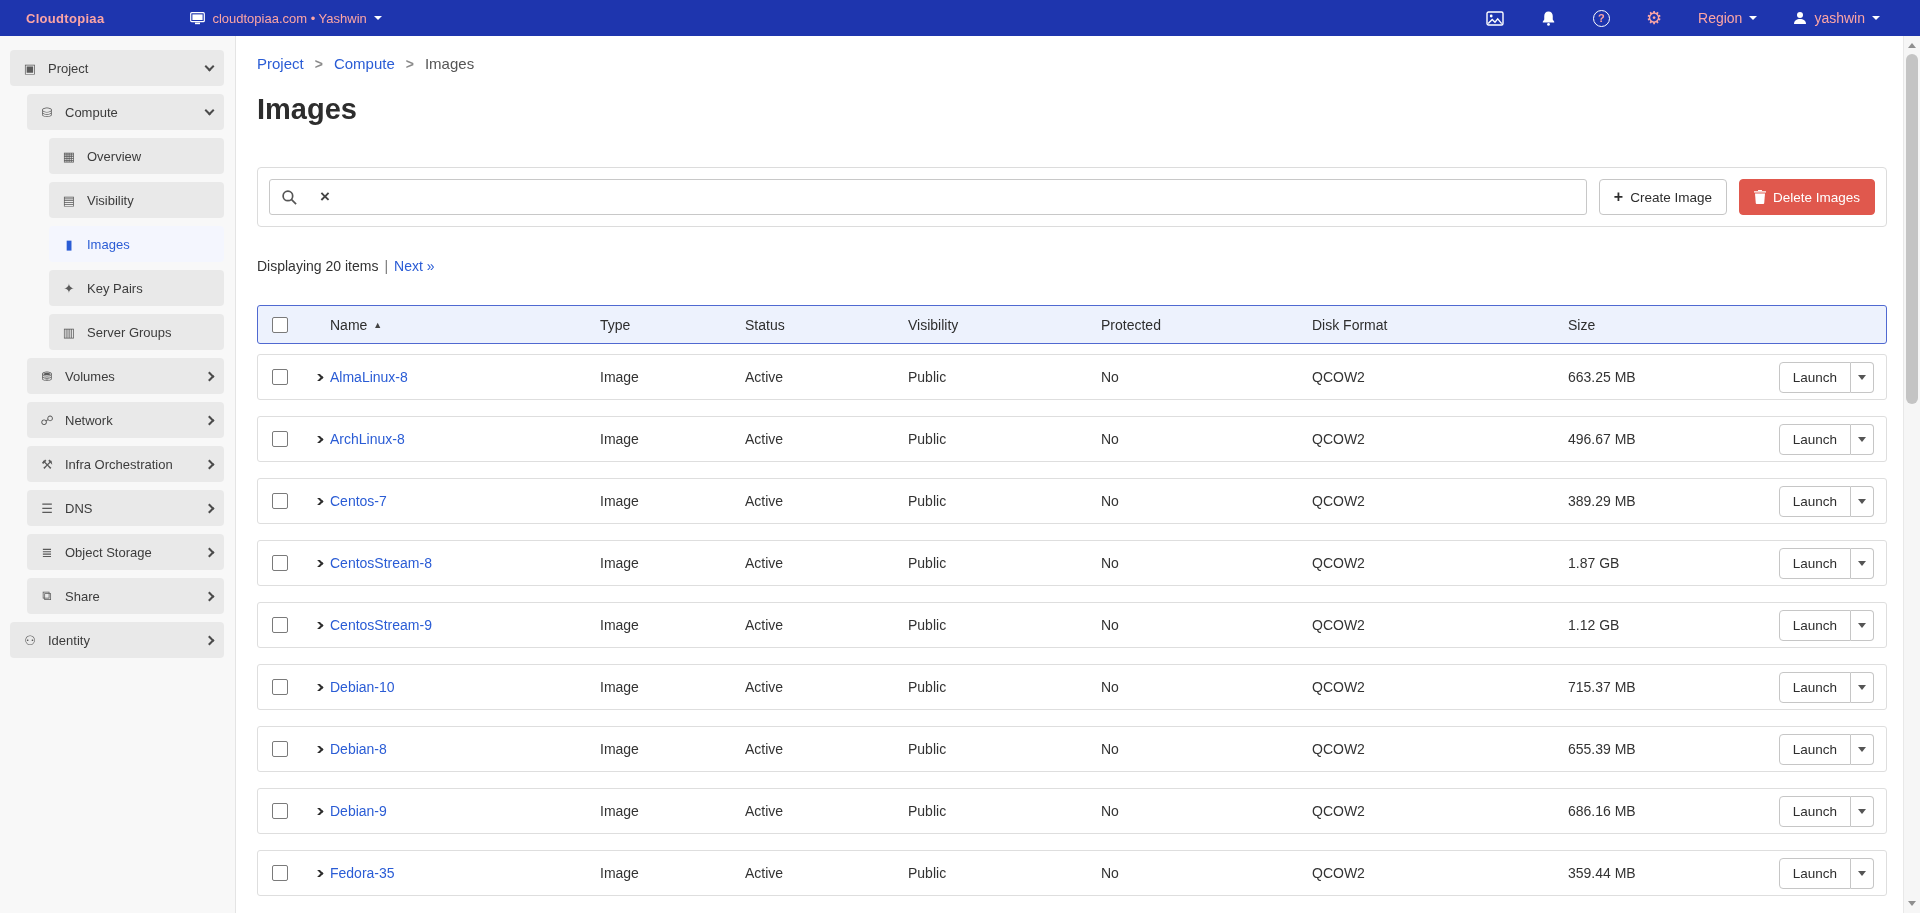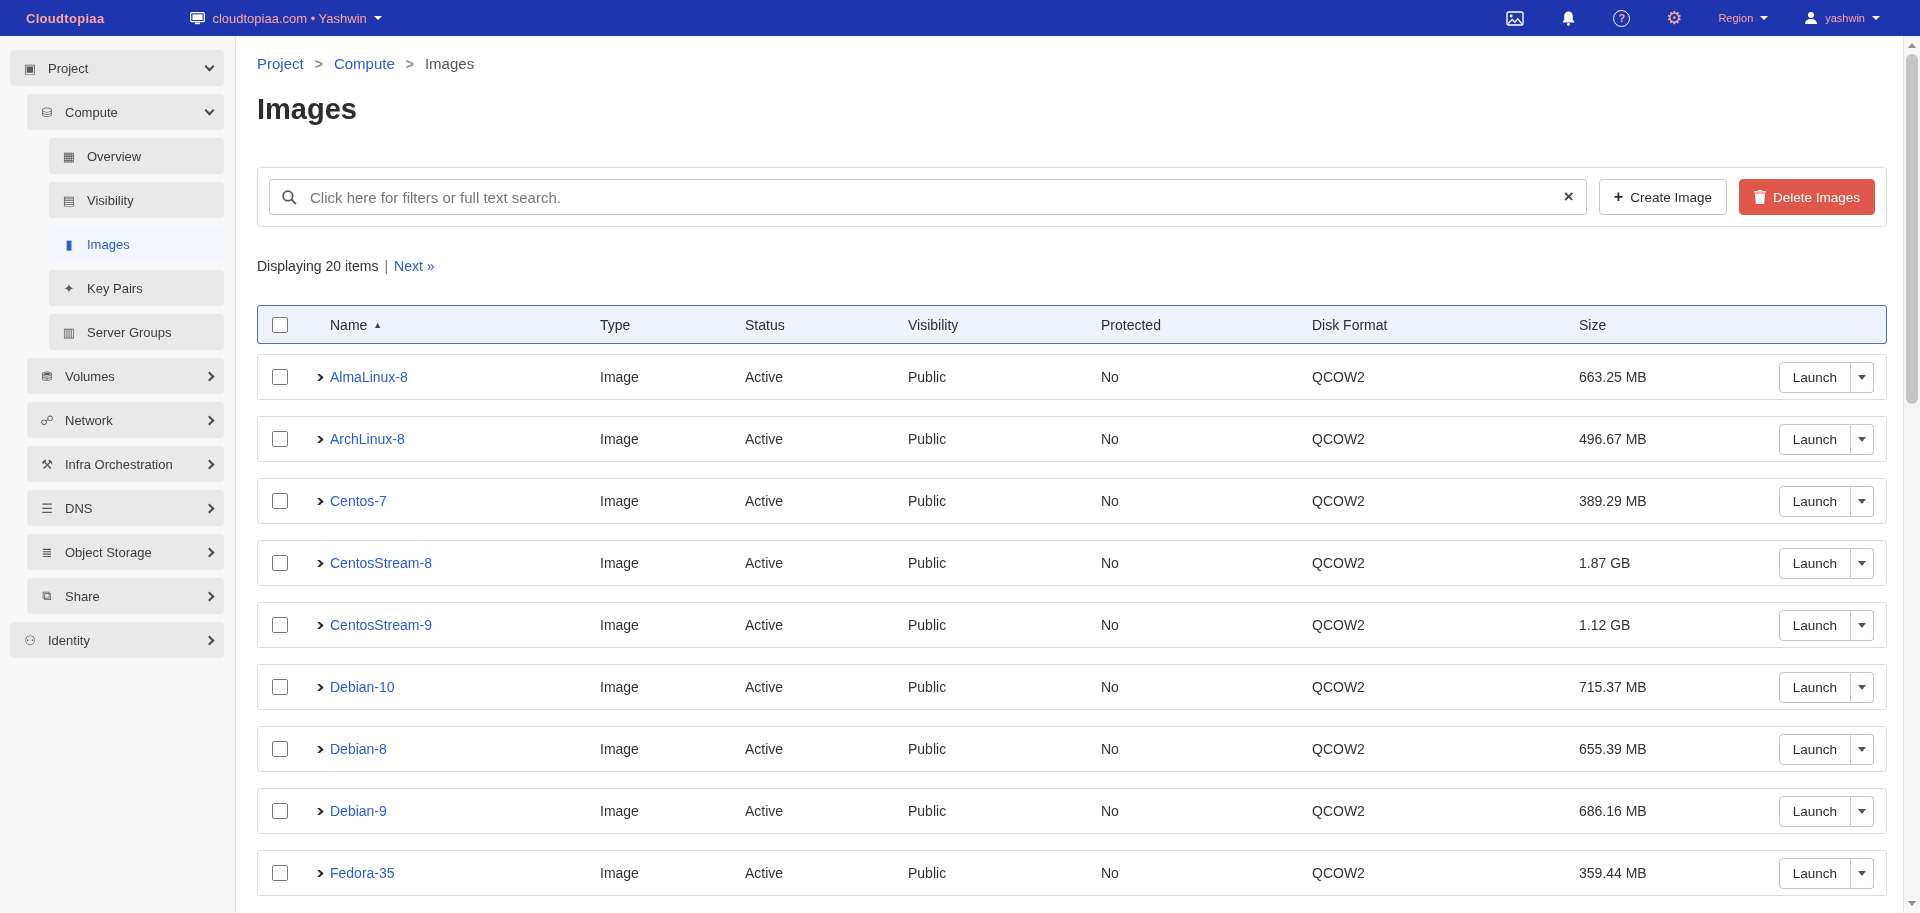--- a/index.html
+++ b/index.html
@@ -16,21 +16,21 @@
   
   .topbar{position:fixed;top:0;left:0;right:0;height:36px;background:var(--c-topbar);
     display:flex;align-items:center;color:#fca5a5;z-index:50;padding:0 40px 0 0;}
   .logo{margin-left:26px;font-size:13px;font-weight:700;letter-spacing:.3px;cursor:pointer;}
   .ctx-picker{margin-left:86px;display:flex;align-items:center;gap:7px;font-size:13px;cursor:pointer;}
   .top-right{margin-left:auto;display:flex;align-items:center;gap:36px;}
   .top-ico{display:flex;align-items:center;cursor:pointer;}
   .help-circle{width:17px;height:17px;border:1.5px solid #fff;border-radius:50%;
     font-size:11px;font-weight:700;display:flex;align-items:center;justify-content:center;}
   .gear-glyph{font-size:18px;line-height:1;}
-  .tb-menu{display:flex;align-items:center;gap:7px;font-size:11px;cursor:pointer;}
+  .tb-menu{display:flex;align-items:center;gap:7px;font-size:14px;cursor:pointer;}
   .caret-w{width:0;height:0;border-left:4px solid transparent;border-right:4px solid transparent;border-top:4px solid #fff;}
 
   
   .sidebar{position:fixed;top:36px;left:0;bottom:0;width:236px;background:#f8f8f8;
     border-right:1px solid #e4e4e4;padding-top:14px;z-index:10;}
   .sb-item{height:36px;margin:0 11px 8px 10px;border-radius:4px;background:#e9e9e9;
     display:flex;align-items:center;padding:0 11px;gap:9px;color:#3c3c3c;cursor:pointer;}
   .sb-item.lvl1{margin-left:27px;}
   .sb-item.lvl2{margin-left:49px;}
   .sb-item.active{background:#f4f6fe;color:var(--c-link);}
@@ -72,21 +72,21 @@
   .tbody .trow:first-child{margin-top:10px;}
   .cell{white-space:nowrap;overflow:hidden;display:flex;align-items:center;}
   .col-cb{width:36px;}
   .col-exp{width:24px;justify-content:center;}
   .col-name{width:270px;}
   .col-type{width:145px;}
   .col-status{width:163px;}
   .col-vis{width:193px;}
   .col-prot{width:211px;}
   .col-fmt{width:256px;}
-  .col-size{flex:1;margin-left:11px;}
+  .col-size{flex:1;}
   .col-act{width:92px;justify-content:flex-end;overflow:visible;}
   .cb{width:16px;height:16px;border:1.5px solid #7a7a7a;border-radius:2px;background:#fff;margin-left:2px;cursor:pointer;flex:none;}
   .sort-arrow{font-size:9px;color:#444;margin-left:6px;}
   .chev.expand{border-color:#2e2e2e;transform:rotate(-45deg);cursor:pointer;}
   .name-link{color:var(--c-link);text-decoration:none;cursor:pointer;}
   .launch-group{display:flex;}
   .launch-main{height:31px;border:1px solid #c6c6c6;border-radius:4px 0 0 4px;background:#fff;
     padding:0 13px;font-size:13.5px;color:#2e2e2e;cursor:pointer;font-family:"Liberation Sans",sans-serif;}
   .launch-caret{height:31px;width:23px;border:1px solid #c6c6c6;border-left:none;border-radius:0 4px 4px 0;
     background:#fff;display:flex;align-items:center;justify-content:center;cursor:pointer;padding:0;}
@@ -236,21 +236,20 @@
   <h1 class="page-title">Images</h1>
 
   <section class="filter-card">
     <div class="search-group">
       <span class="search-ico">
         <svg width="17" height="17" viewBox="0 0 16 16" fill="none" stroke="#555" stroke-width="1.6">
             <circle cx="6.5" cy="6.5" r="4.5"></circle>
             <path d="M10 10l4.2 4.2"></path>
           </svg>
       </span>
-      <input class="search-input" placeholder="Click here for filters or full text search." style="">
       <span class="clear-x">×</span>
     </div>
     <button class="btn">
       <span class="plus-ico">+</span>
       <span>Create Image</span>
     </button>
     <button class="btn btn-danger">
       <span class="top-ico">
         <svg width="12" height="14" viewBox="0 0 12 14" fill="#fff">
             <path d="M1 3.4h10l-.8 9.8c-.05.5-.4.8-.9.8H2.7c-.5 0-.85-.3-.9-.8z"></path>

